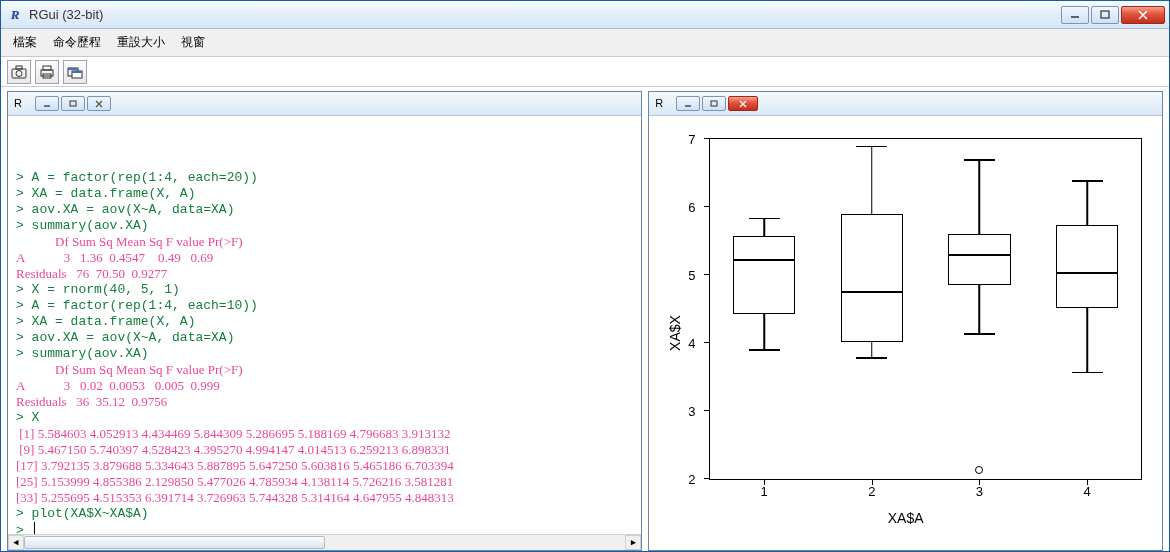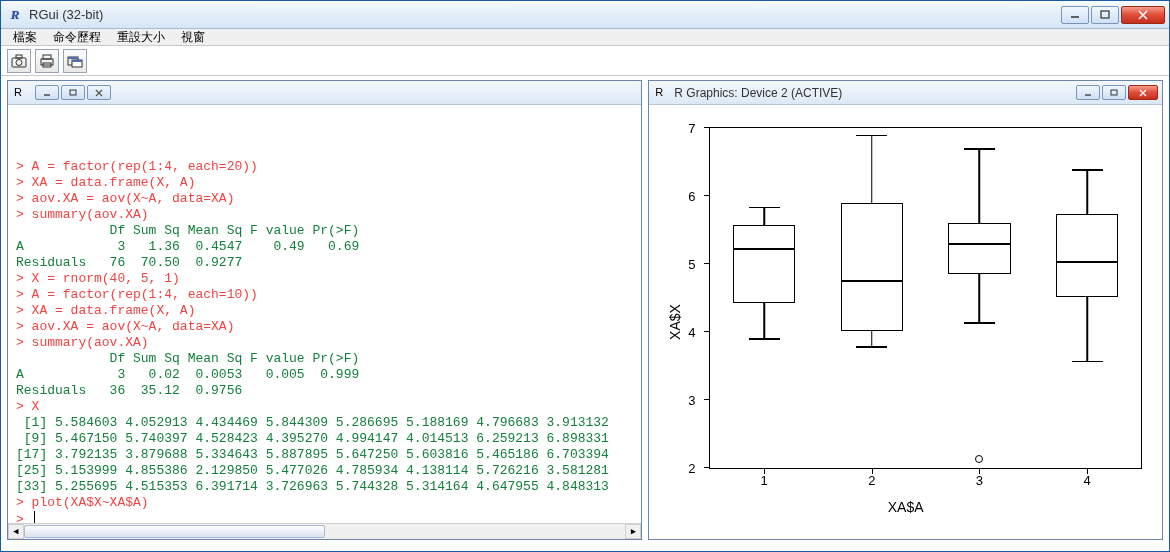--- a/index.html
+++ b/index.html
@@ -43,21 +43,21 @@
 }
 .win-btn.close {
   background: linear-gradient(#f59f8d, #e1523d 45%, #c52f1d);
   border-color: #9d2a17;
   color: #fff;
   width: 44px;
 }
 .win-btn.close svg path { stroke: #fff; }
 
 .menubar {
-  height: 17px;
+  height: 28px;
   background: #f0f0f0;
   border-bottom: 1px solid #c9c9c9;
   display: flex;
   align-items: center;
   padding-left: 4px;
   font-size: 12px;
 }
 .menubar .menu-item {
   padding: 2px 8px;
   cursor: pointer;
@@ -111,22 +111,22 @@
 .console-body {
   flex: 1;
   overflow: auto;
   padding: 6px 8px 18px 8px;
   font-family: "Courier New", monospace;
   font-size: 13px;
   line-height: 16px;
   position: relative;
   white-space: pre;
 }
-.console-body .in { color: #ef4444; }
-.console-body .out { color: #15803d; }
+.console-body .in { color: #15803d; }
+.console-body .out { color: #ec4899; font-family: Liberation Serif, serif; }
 .cursor {
   display: inline-block;
   width: 1px; height: 14px;
   background: #000;
   vertical-align: -2px;
   margin-left: 2px;
 }
 
 .sb-h {
   position: absolute;
@@ -259,21 +259,20 @@
         <div class="arrow">◂</div>
         <div class="track"><div class="thumb"></div></div>
         <div class="arrow">▸</div>
       </div>
     </div>
   </div>
 
   <div class="child-window" style="flex:0.85">
     <div class="child-titlebar">
       <span class="app-icon">R</span>
-      <span class="title">R Graphics: Device 2 (ACTIVE)</span>
       <div class="win-btns">
         <div class="win-btn">
             <svg width="8" height="8">
               <line x1="1" y1="6" x2="7" y2="6" stroke="#333" stroke-width="1.3"></line>
             </svg>
           </div>
         <div class="win-btn">
             <svg width="8" height="8">
               <rect x="1" y="1" width="6" height="5" fill="none" stroke="#333"></rect>
             </svg>

